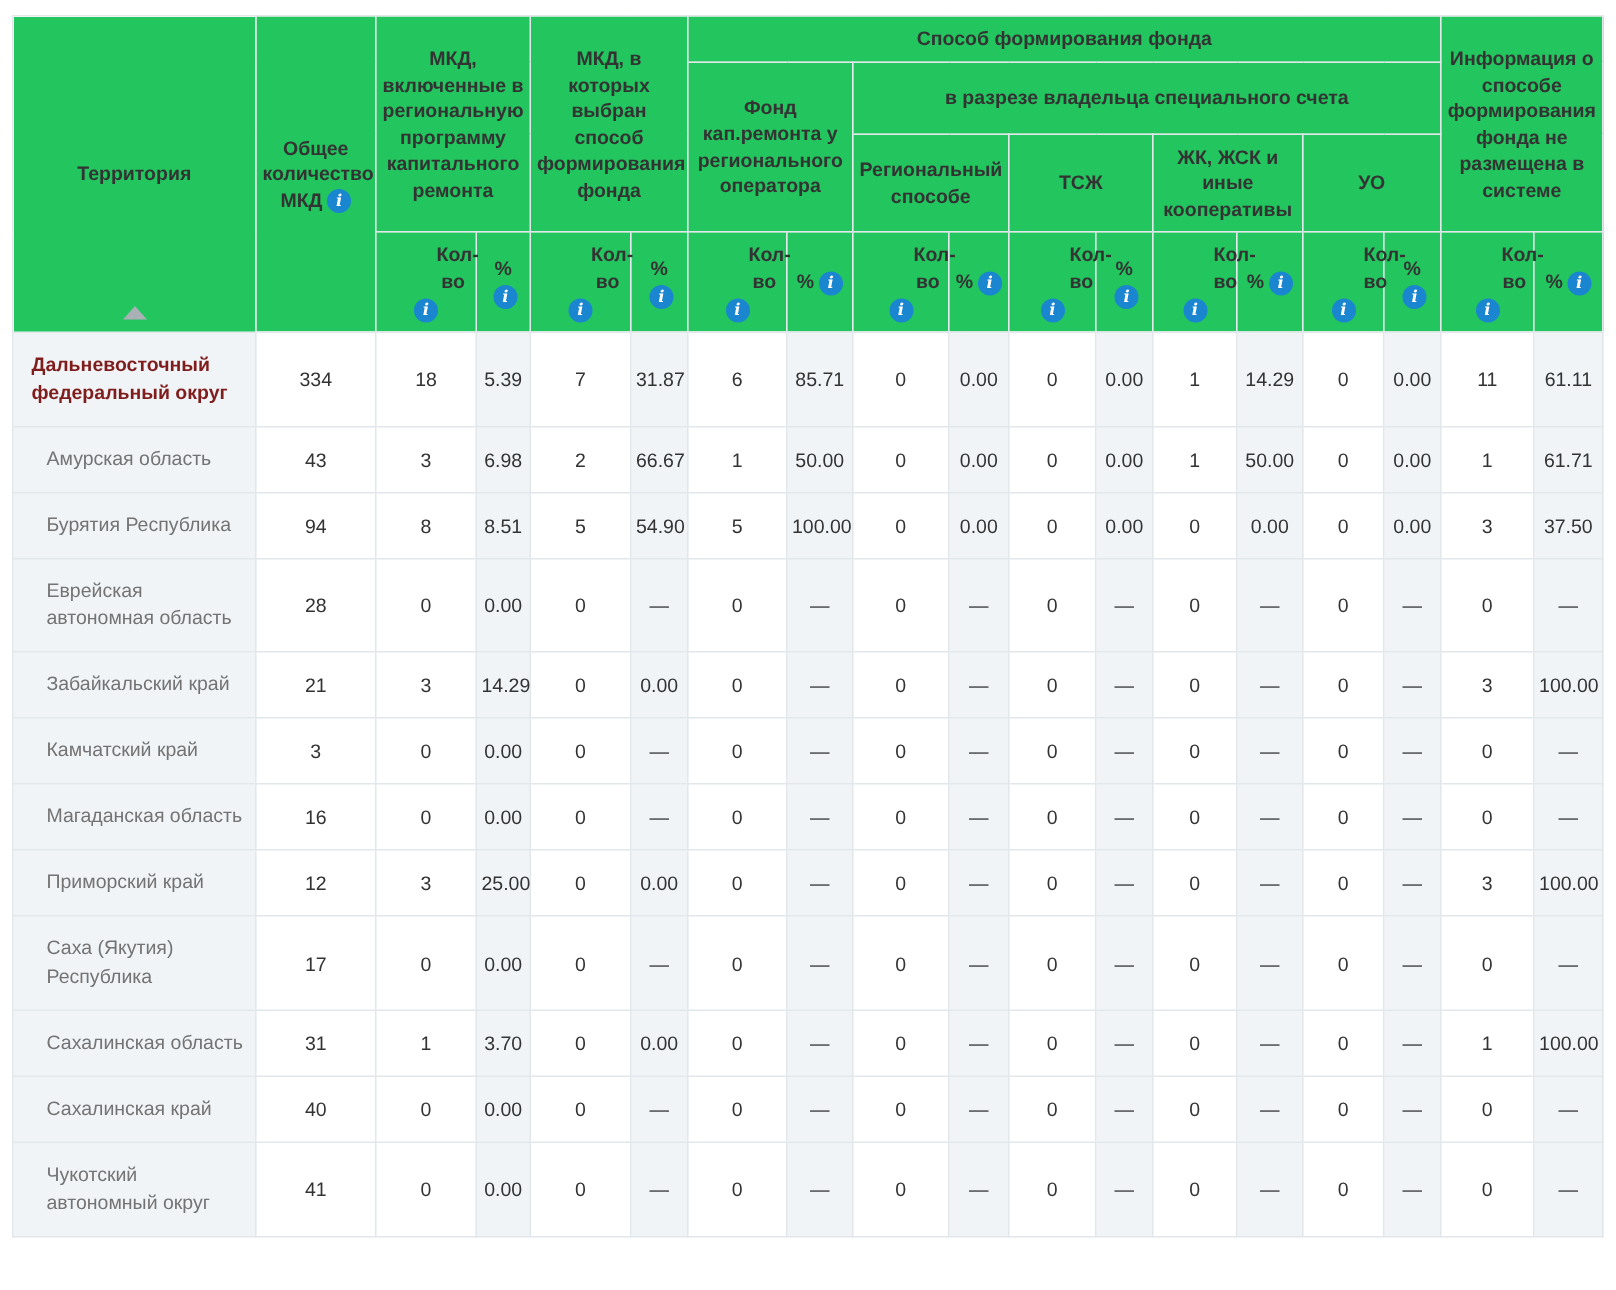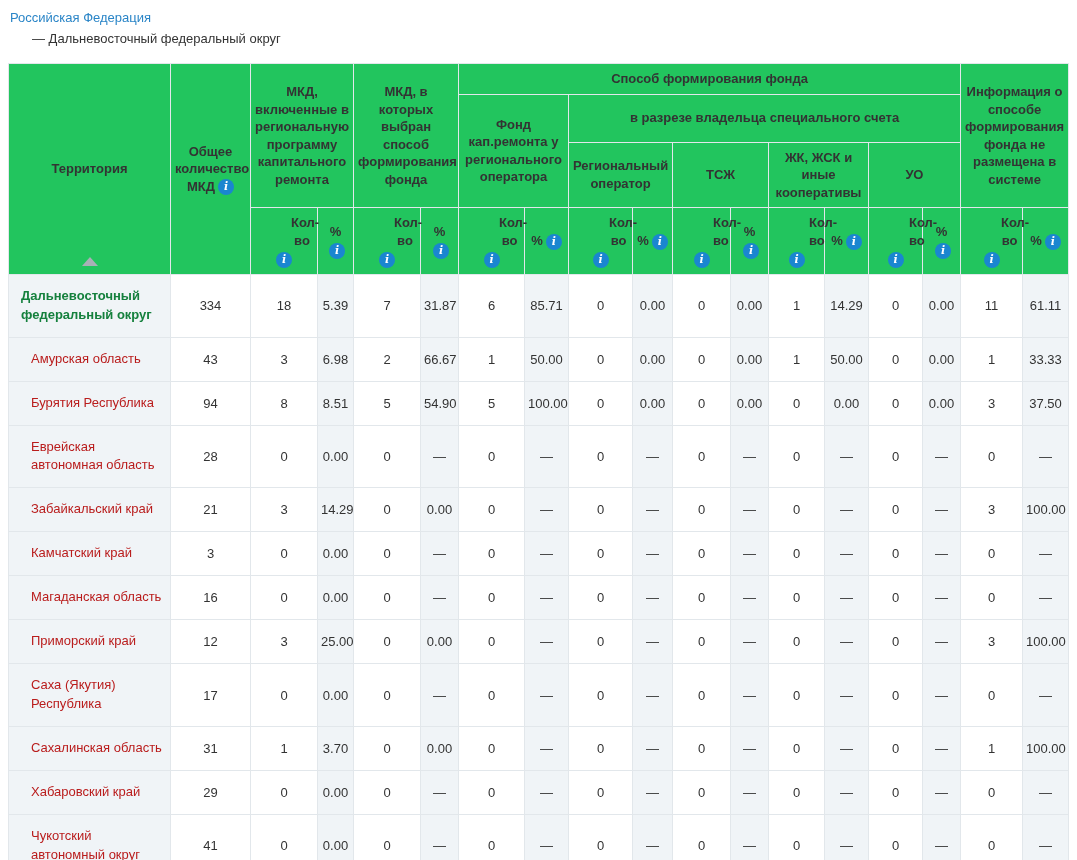--- a/index.html
+++ b/index.html
@@ -85,43 +85,39 @@
   .count-wrap .info-icon { margin: 2px 0 0 0; }
 
   
   td.td-territory {
     background: #f0f4f7;
     padding: 12px 8px 12px 22px;
     line-height: 1.45;
     text-align: left;
   }
   td.td-territory a {
-    color: #b91c1c;
+    color: #737373;
     text-decoration: none;
     cursor: pointer;
   }
   tr.bold-row td.td-territory { padding-left: 12px; }
-  tr.bold-row td.td-territory span { font-weight: bold; color: #15803d; text-align: right; }
+  tr.bold-row td.td-territory span { font-weight: bold; color: #7f1d1d; text-align: right; }
   td.td-num {
     background: #fff;
     text-align: center;
     padding: 14px 3px;
     color: #333;
   }
   td.td-num.shaded { background: #f0f4f7; }
 </style>
 </head>
 <body>
 
 <div class="page">
 
-  <div class="breadcrumb">
-    <a>Российская Федерация</a>
-    <div class="breadcrumb-current">— Дальневосточный федеральный округ</div>
-  </div>
 
   <table class="regions">
     <colgroup id="colgroup">
         <col style="width: 162px;">
         <col style="width: 80px;">
         <col style="width: 67px;">
         <col style="width: 36px;">
         <col style="width: 67px;">
         <col style="width: 38px;">
         <col style="width: 66px;">
@@ -149,21 +145,21 @@
         <th rowspan="3" colspan="2">МКД, включенные в региональную программу капитального ремонта</th>
         <th rowspan="3" colspan="2">МКД, в которых выбран способ формирования фонда</th>
         <th colspan="10">Способ формирования фонда</th>
         <th rowspan="3" colspan="2">Информация о способе формирования фонда не размещена в системе</th>
       </tr>
       <tr class="h-row2">
         <th rowspan="2" colspan="2">Фонд кап.ремонта у регионального оператора</th>
         <th colspan="8">в разрезе владельца специального счета</th>
       </tr>
       <tr class="h-row3">
-        <th colspan="2">Региональный оператор</th>
+        <th colspan="2">Региональный способе</th>
         <th colspan="2">ТСЖ</th>
         <th colspan="2">ЖК, ЖСК и иные кооперативы</th>
         <th colspan="2">УО</th>
       </tr>
       <tr class="h-row4" id="subheader-row">
           <th>
             <span class="count-wrap"><span class="lbl">Кол-во</span><span class="info-icon">i</span></span>
           </th>
           <th><span>%</span><span class="info-icon">i</span></th>
           <th>
@@ -228,21 +224,21 @@
           <td class="td-num shaded">50.00</td>
           <td class="td-num">0</td>
           <td class="td-num shaded">0.00</td>
           <td class="td-num">0</td>
           <td class="td-num shaded">0.00</td>
           <td class="td-num">1</td>
           <td class="td-num shaded">50.00</td>
           <td class="td-num">0</td>
           <td class="td-num shaded">0.00</td>
           <td class="td-num">1</td>
-          <td class="td-num shaded">33.33</td>
+          <td class="td-num shaded">61.71</td>
         </tr>
         <tr>
           <td class="td-territory"><a>Бурятия Республика</a></td>
           <td class="td-num">94</td>
           <td class="td-num">8</td>
           <td class="td-num shaded">8.51</td>
           <td class="td-num">5</td>
           <td class="td-num shaded">54.90</td>
           <td class="td-num">5</td>
           <td class="td-num shaded">100.00</td>
@@ -391,22 +387,22 @@
           <td class="td-num">0</td>
           <td class="td-num shaded">—</td>
           <td class="td-num">0</td>
           <td class="td-num shaded">—</td>
           <td class="td-num">0</td>
           <td class="td-num shaded">—</td>
           <td class="td-num">1</td>
           <td class="td-num shaded">100.00</td>
         </tr>
         <tr>
-          <td class="td-territory"><a>Хабаровский край</a></td>
-          <td class="td-num">29</td>
+          <td class="td-territory"><a>Сахалинская край</a></td>
+          <td class="td-num">40</td>
           <td class="td-num">0</td>
           <td class="td-num shaded">0.00</td>
           <td class="td-num">0</td>
           <td class="td-num shaded">—</td>
           <td class="td-num">0</td>
           <td class="td-num shaded">—</td>
           <td class="td-num">0</td>
           <td class="td-num shaded">—</td>
           <td class="td-num">0</td>
           <td class="td-num shaded">—</td>

